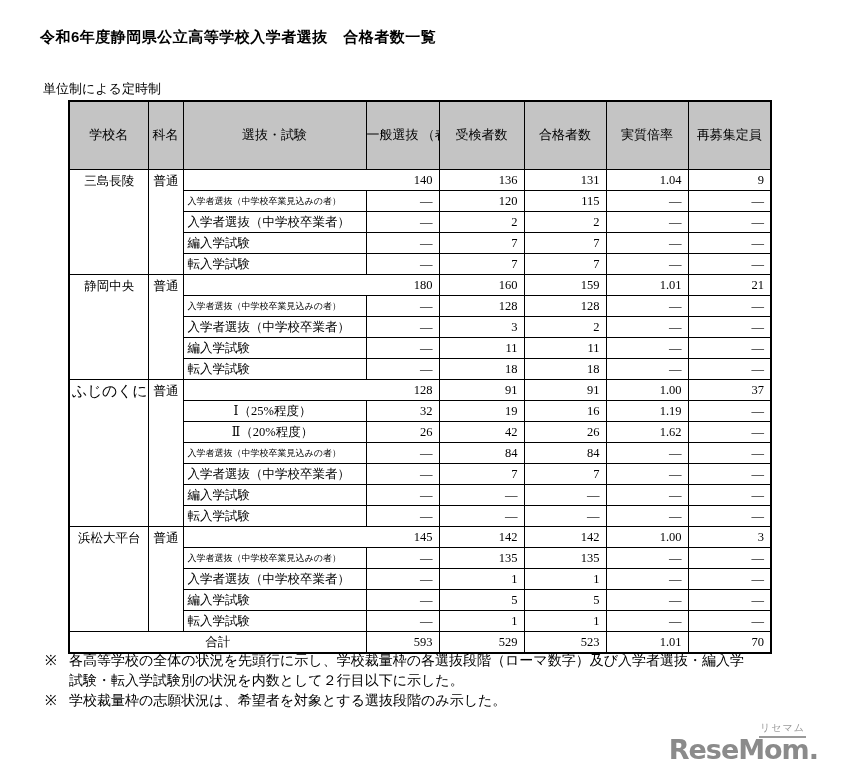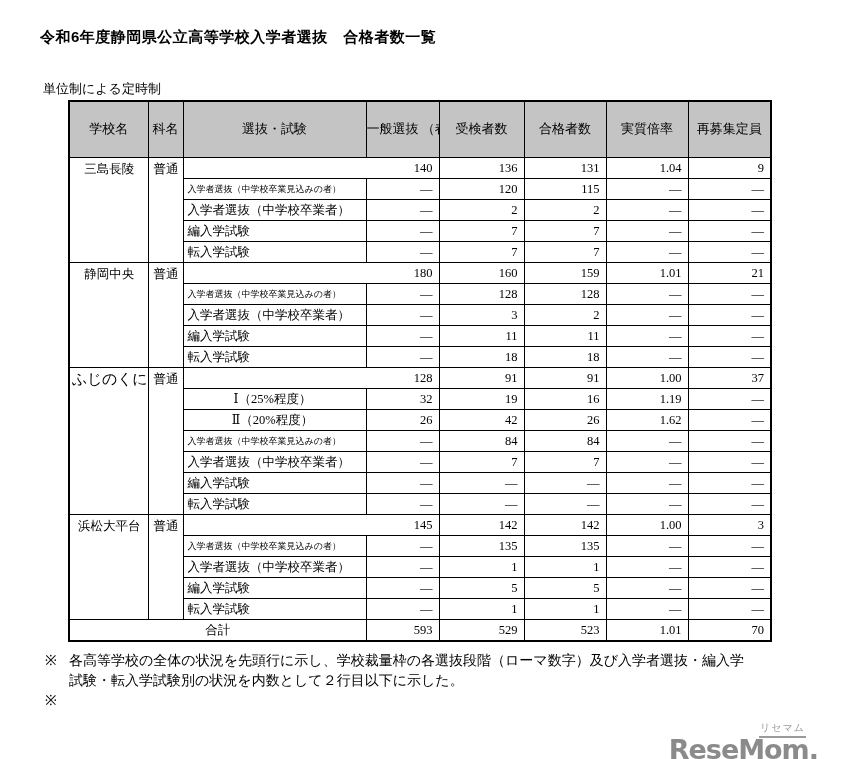--- a/index.html
+++ b/index.html
@@ -32,21 +32,21 @@
     border: 1px solid #000;
     overflow: hidden;
     white-space: nowrap;
   }
   table.results thead th {
     background: #c4c4c4;
     font-weight: normal;
     font-size: 13px;
     text-align: center;
     vertical-align: middle;
-    height: 56px;
+    height: 68px;
     line-height: 1.2;
   }
   th.multiline { white-space: pre-line; }
   table.results tbody td { height: 20.3px; line-height: 20px; }
   td.num { text-align: right; padding-right: 6px; }
   td.label { text-align: left; padding-left: 4px; }
   td.label.stage { text-align: center; padding-right: 8px; margin-left: 35px; }
   td.label.small-label { font-size: 9px; }
   td.school-cell, td.dept-cell {
     vertical-align: top; text-align: center;
@@ -302,19 +302,20 @@
     </tbody>
 </table>
 
 <div class="notes">
   <div class="note">
     <span class="marker">※</span>
     <span class="note-text">各高等学校の全体の状況を先頭行に示し、学校裁量枠の各選抜段階（ローマ数字）及び入学者選抜・編入学試験・転入学試験別の状況を内数として２行目以下に示した。</span>
   </div>
   <div class="note">
     <span class="marker">※</span>
+    <span class="note-text">学校裁量枠の志願状況は、希望者を対象とする選抜段階のみ示した。</span>
   </div>
 </div>
 
 <div class="logo">
   <span class="logo-ruby">リセマム</span>
   <span class="logo-text">ReseMom.</span>
 </div>
 
 </body></html>

